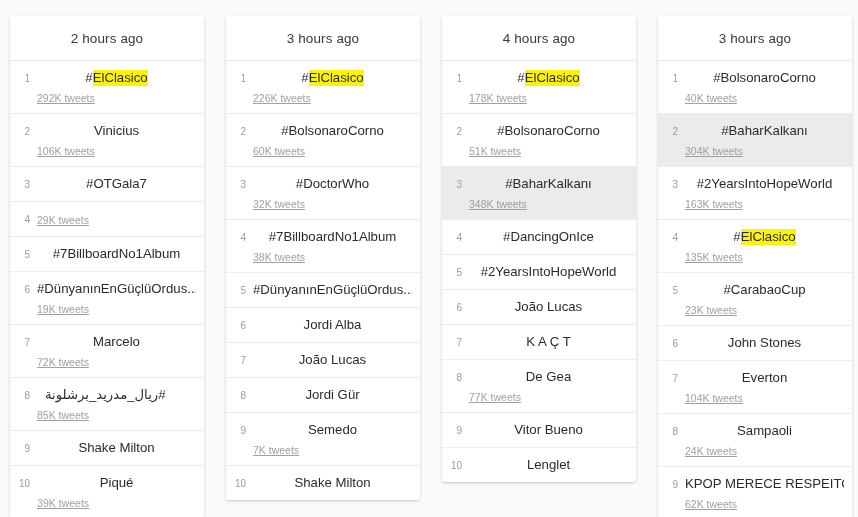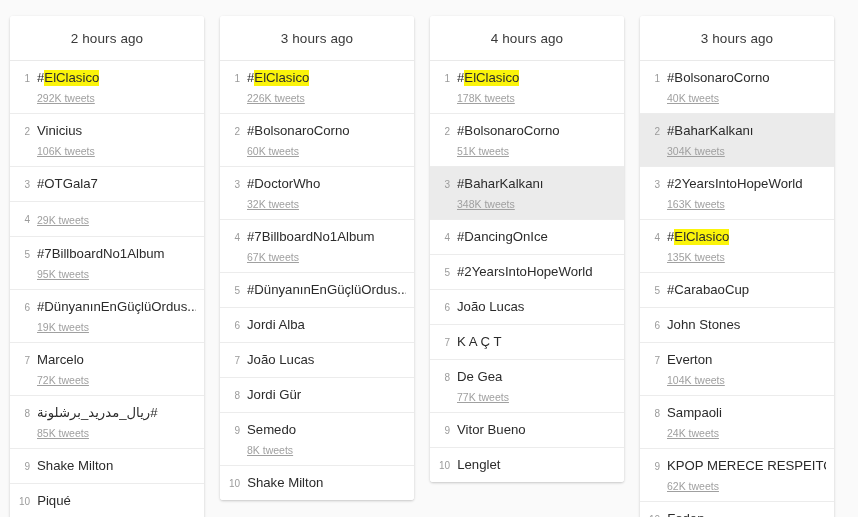--- a/index.html
+++ b/index.html
@@ -11,21 +11,21 @@
     background: #fafafa;
     font-family: "Liberation Sans", "DejaVu Sans", sans-serif;
     overflow: hidden;
   }
   #board {
     position: relative;
     width: 858px;
     height: 456px;
     padding: 16px 9px 0 10px;
     display: flex;
-    gap: 16px;
+    gap: 22px;
     align-items: flex-start;
   }
   .card {
     width: 194px;
     background: #ffffff;
     border-radius: 3px;
     box-shadow: 0 1px 3px rgba(0,0,0,0.14), 0 1px 2px rgba(0,0,0,0.08);
     overflow: hidden;
     flex: 0 0 auto;
   }
@@ -65,22 +65,23 @@
     flex: 1 1 auto;
     min-width: 0;
   }
   .name {
     font-size: 13.2px;
     color: #2b2b2b;
     line-height: 19px;
     white-space: nowrap;
     overflow: hidden;
     text-overflow: clip;
-  }
-  .name.rtl { direction: rtl; text-align: left; unicode-bidi: plaintext; }
+    text-align: center;
+  }
+  .name.rtl { direction: rtl; text-align: left; unicode-bidi: plaintext; margin-left: 8px; }
   .name .hl {
     background: #fbf40a;
     padding: 0 0 1px 0;
     box-decoration-break: clone;
   }
   .tweets {
     font-size: 10.5px;
     color: #a0a0a0;
     line-height: 15px;
     margin-top: 4px;
@@ -118,21 +119,20 @@
         <div class="row">
           <div class="rank">4</div>
           <div class="info">
             <div class="tweets">29K tweets</div>
           </div>
         </div>
         <div class="row">
           <div class="rank">5</div>
           <div class="info">
             <div class="name">#7BillboardNo1Album</div>
-            <div class="tweets">95K tweets</div>
           </div>
         </div>
         <div class="row">
           <div class="rank">6</div>
           <div class="info">
             <div class="name">#DünyanınEnGüçlüOrdus...</div>
             <div class="tweets">19K tweets</div>
           </div>
         </div>
         <div class="row">
@@ -185,21 +185,21 @@
           <div class="rank">3</div>
           <div class="info">
             <div class="name">#DoctorWho</div>
             <div class="tweets">32K tweets</div>
           </div>
         </div>
         <div class="row">
           <div class="rank">4</div>
           <div class="info">
             <div class="name">#7BillboardNo1Album</div>
-            <div class="tweets">67K tweets</div>
+            <div class="tweets">38K tweets</div>
           </div>
         </div>
         <div class="row">
           <div class="rank">5</div>
           <div class="info">
             <div class="name">#DünyanınEnGüçlüOrdus...</div>
           </div>
         </div>
         <div class="row">
           <div class="rank">6</div>
@@ -216,21 +216,21 @@
         <div class="row">
           <div class="rank">8</div>
           <div class="info">
             <div class="name">Jordi Gür</div>
           </div>
         </div>
         <div class="row">
           <div class="rank">9</div>
           <div class="info">
             <div class="name">Semedo</div>
-            <div class="tweets">8K tweets</div>
+            <div class="tweets">7K tweets</div>
           </div>
         </div>
         <div class="row">
           <div class="rank">10</div>
           <div class="info">
             <div class="name">Shake Milton</div>
           </div>
         </div>
       </div>
     </div>
@@ -331,20 +331,21 @@
           <div class="rank">4</div>
           <div class="info">
             <div class="name">#<span class="hl">ElClasico</span></div>
             <div class="tweets">135K tweets</div>
           </div>
         </div>
         <div class="row">
           <div class="rank">5</div>
           <div class="info">
             <div class="name">#CarabaoCup</div>
+            <div class="tweets">23K tweets</div>
           </div>
         </div>
         <div class="row">
           <div class="rank">6</div>
           <div class="info">
             <div class="name">John Stones</div>
           </div>
         </div>
         <div class="row">
           <div class="rank">7</div>

